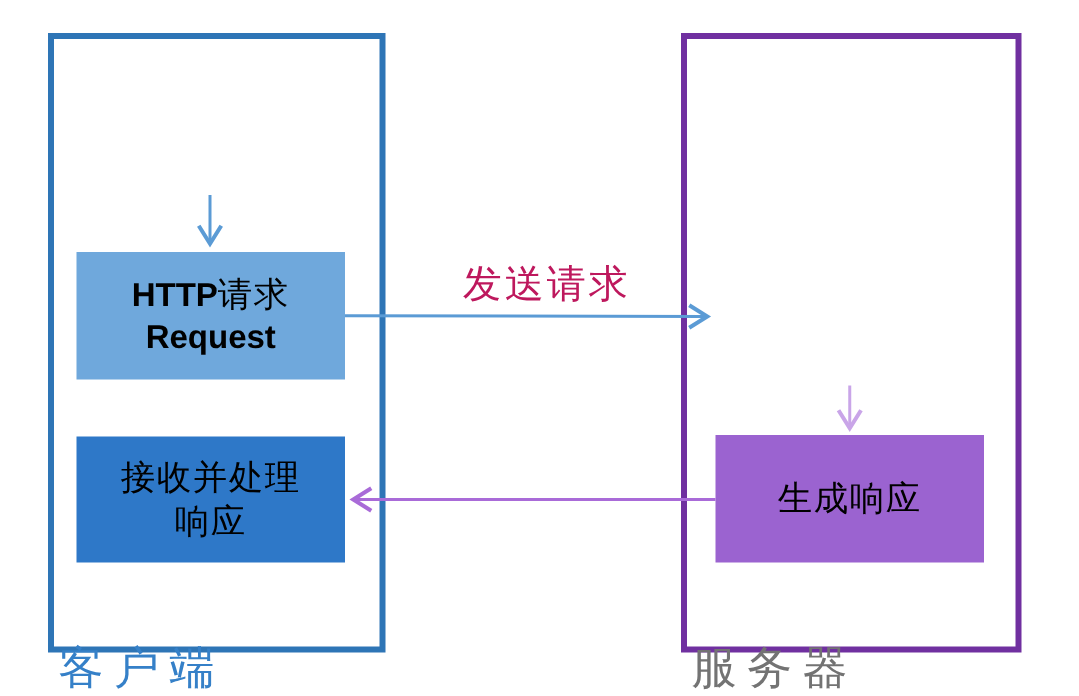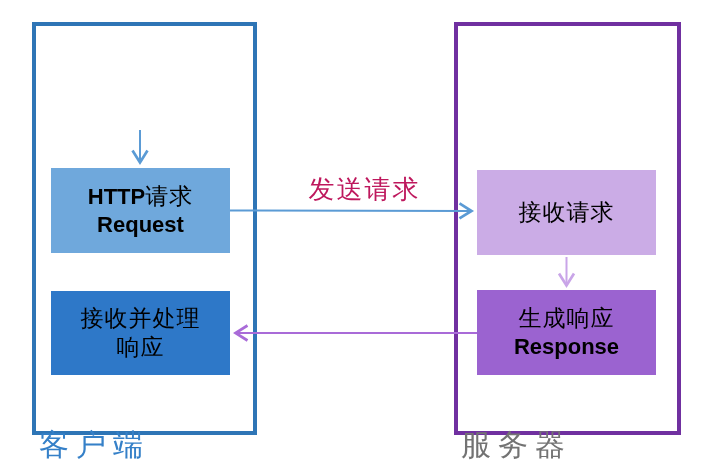--- a/index.html
+++ b/index.html
@@ -97,27 +97,23 @@
   <div class="box box-http-request">
     <span><span class="latin-bold">HTTP</span><span>请求</span></span>
     <span class="latin-bold">Request</span>
   </div>
 
   <div class="box box-receive-process">
     <span>接收并处理</span>
     <span>响应</span>
   </div>
 
-  <div class="box box-receive-request">
-    <span>接收请求</span>
-  </div>
 
   <div class="box box-generate-response">
     <span>生成响应</span>
-    <span class="latin-bold">Response</span>
   </div>
 
   <svg class="arrows" viewBox="0 0 719 464" aria-hidden="true">
     <defs>
       <marker id="vBlue" viewBox="0 0 12 12" refX="9" refY="6" markerWidth="9" markerHeight="9" orient="auto">
         <polyline points="2,1 10,6 2,11" fill="none" stroke="#5B9BD5" stroke-width="1.8"></polyline>
       </marker>
       <marker id="vLightPurple" viewBox="0 0 12 12" refX="9" refY="6" markerWidth="9" markerHeight="9" orient="auto">
         <polyline points="2,1 10,6 2,11" fill="none" stroke="#C9A5E8" stroke-width="1.8"></polyline>
       </marker>

